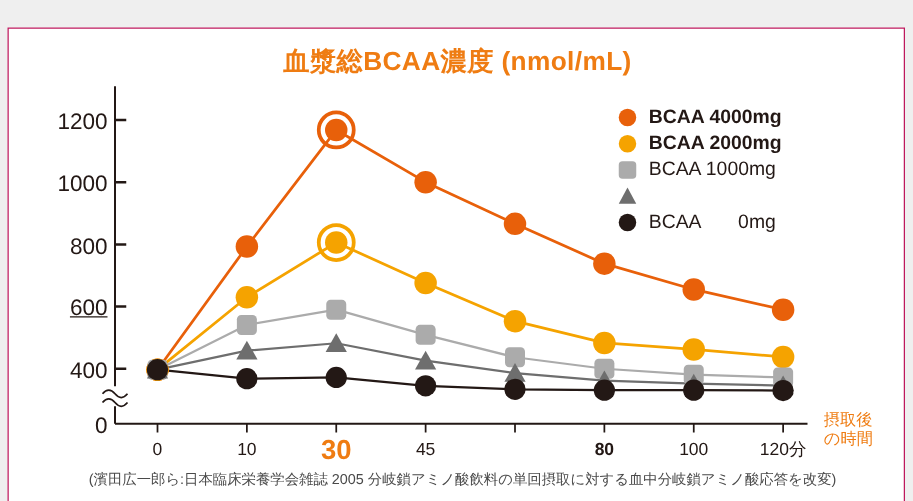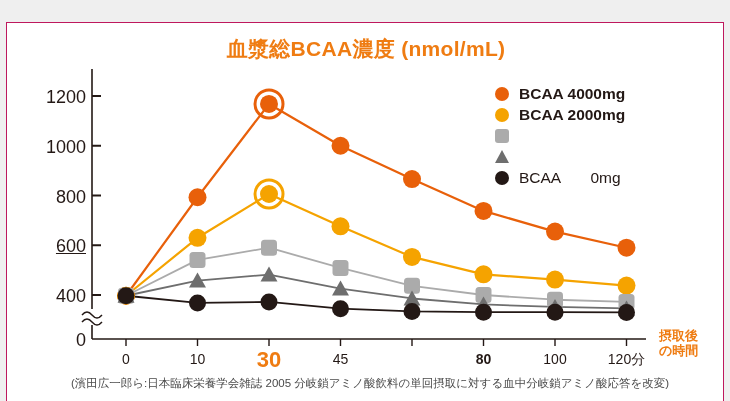--- a/index.html
+++ b/index.html
@@ -109,21 +109,21 @@
     font-size: 22px;
     font-weight: bold;
   }
   #x-axis-title {
     position: absolute;
     left: 652px;
     top: 305px;
     width: 62px;
     color: #EF7C12;
     font-size: 13px;
-    font-weight: bold;
+    font-weight: normal;
     line-height: 15px;
     text-align: left;
   }
   #source-note {
     position: absolute;
     left: 52px;
     top: 353px;
     font-size: 11.5px;
     color: #4a4a4a;
     white-space: nowrap;
@@ -237,20 +237,21 @@
       <div class="legend-row">
         <span class="legend-marker">
           <span class="lm-circle" style="background: rgb(245, 163, 0);"></span>
         </span>
         <span class="legend-label bold">BCAA 2000mg</span>
       </div>
       <div class="legend-row">
         <span class="legend-marker">
           <span class="lm-square" style="background: rgb(171, 171, 171);"></span>
         </span>
+        <span class="legend-label">BCAA 1000mg</span>
       </div>
       <div class="legend-row">
         <span class="legend-marker">
           <span class="lm-tri" style="border-bottom-color: rgb(110, 110, 110);"></span>
         </span>
       </div>
       <div class="legend-row">
         <span class="legend-marker">
           <span class="lm-circle" style="background: rgb(35, 24, 21);"></span>
         </span>

